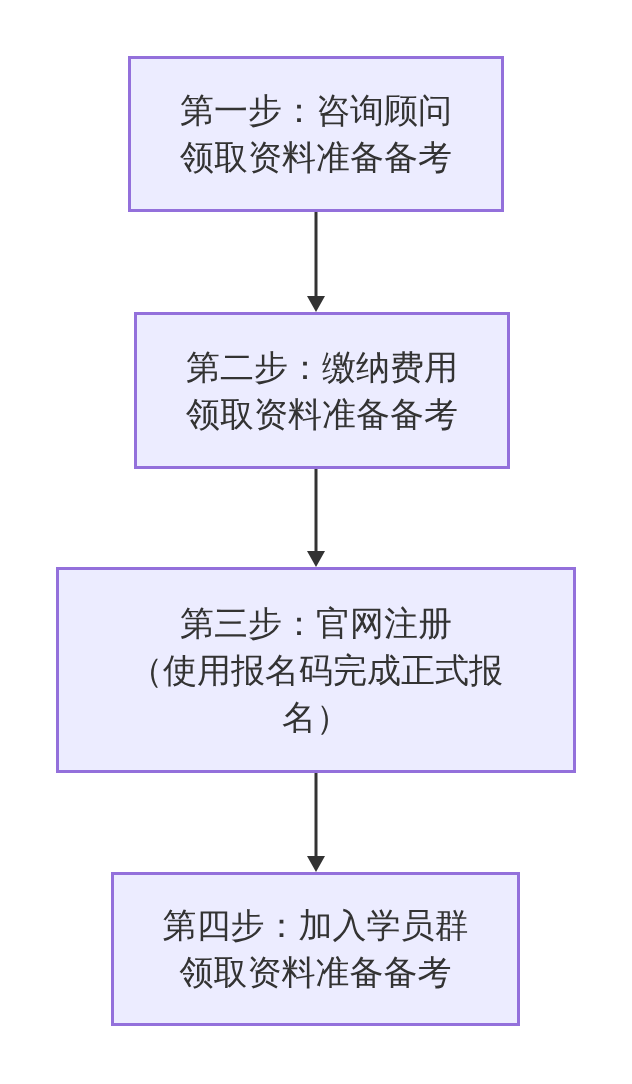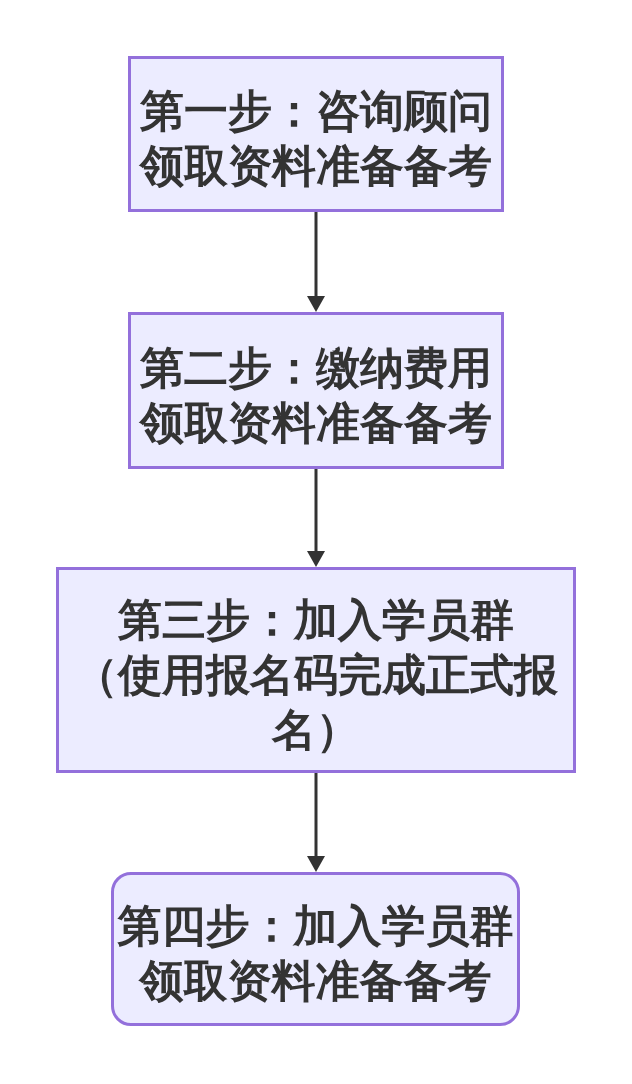--- a/index.html
+++ b/index.html
@@ -21,30 +21,29 @@
     background: var(--node-fill, #ececff);
     border: 3px solid var(--node-border, #9370db);
     color: var(--text-color, #333333);
     display: flex;
     flex-direction: column;
     align-items: center;
     justify-content: center;
     text-align: center;
   }
   .node-line {
-    font-size: 44px;
+    font-size: 34px;
     line-height: 47px;
-    font-weight: 700;
+    font-weight: 400;
     white-space: nowrap;
-    margin-top: 8px;
   }
   .node-1 { left: 128px; top: 56px;  width: 376px; height: 156px; }
-  .node-2 { left: 128px; top: 312px; width: 376px; height: 157px; }
+  .node-2 { left: 134px; top: 312px; width: 376px; height: 157px; }
   .node-3 { left: 56px;  top: 567px; width: 520px; height: 206px; }
-  .node-4 { left: 111px; top: 872px; width: 409px; height: 154px; border-radius: 20px; }
+  .node-4 { left: 111px; top: 872px; width: 409px; height: 154px; }
   .arrow {
     position: absolute;
     left: 304px;
     width: 24px;
     display: block;
   }
   .arrow line    { stroke: var(--arrow-color, #333333); stroke-width: 3; }
   .arrow polygon { fill:   var(--arrow-color, #333333); }
   .arrow-1 { top: 212px; height: 100px; }
   .arrow-2 { top: 469px; height: 98px; }
@@ -69,21 +68,21 @@
     <div class="node-line">第二步：缴纳费用</div>
     <div class="node-line">领取资料准备备考</div>
   </div>
 
   <svg class="arrow arrow-2" width="24" height="98" viewBox="0 0 24 98" aria-hidden="true">
     <line x1="12" y1="0" x2="12" y2="83"></line>
     <polygon points="3,82 21,82 12,98"></polygon>
   </svg>
 
   <div class="node node-3">
-    <div class="node-line">第三步：加入学员群</div>
+    <div class="node-line">第三步：官网注册</div>
     <div class="node-line">（使用报名码完成正式报</div>
     <div class="node-line">名）</div>
   </div>
 
   <svg class="arrow arrow-3" width="24" height="99" viewBox="0 0 24 99" aria-hidden="true">
     <line x1="12" y1="0" x2="12" y2="84"></line>
     <polygon points="3,83 21,83 12,99"></polygon>
   </svg>
 
   <div class="node node-4">

